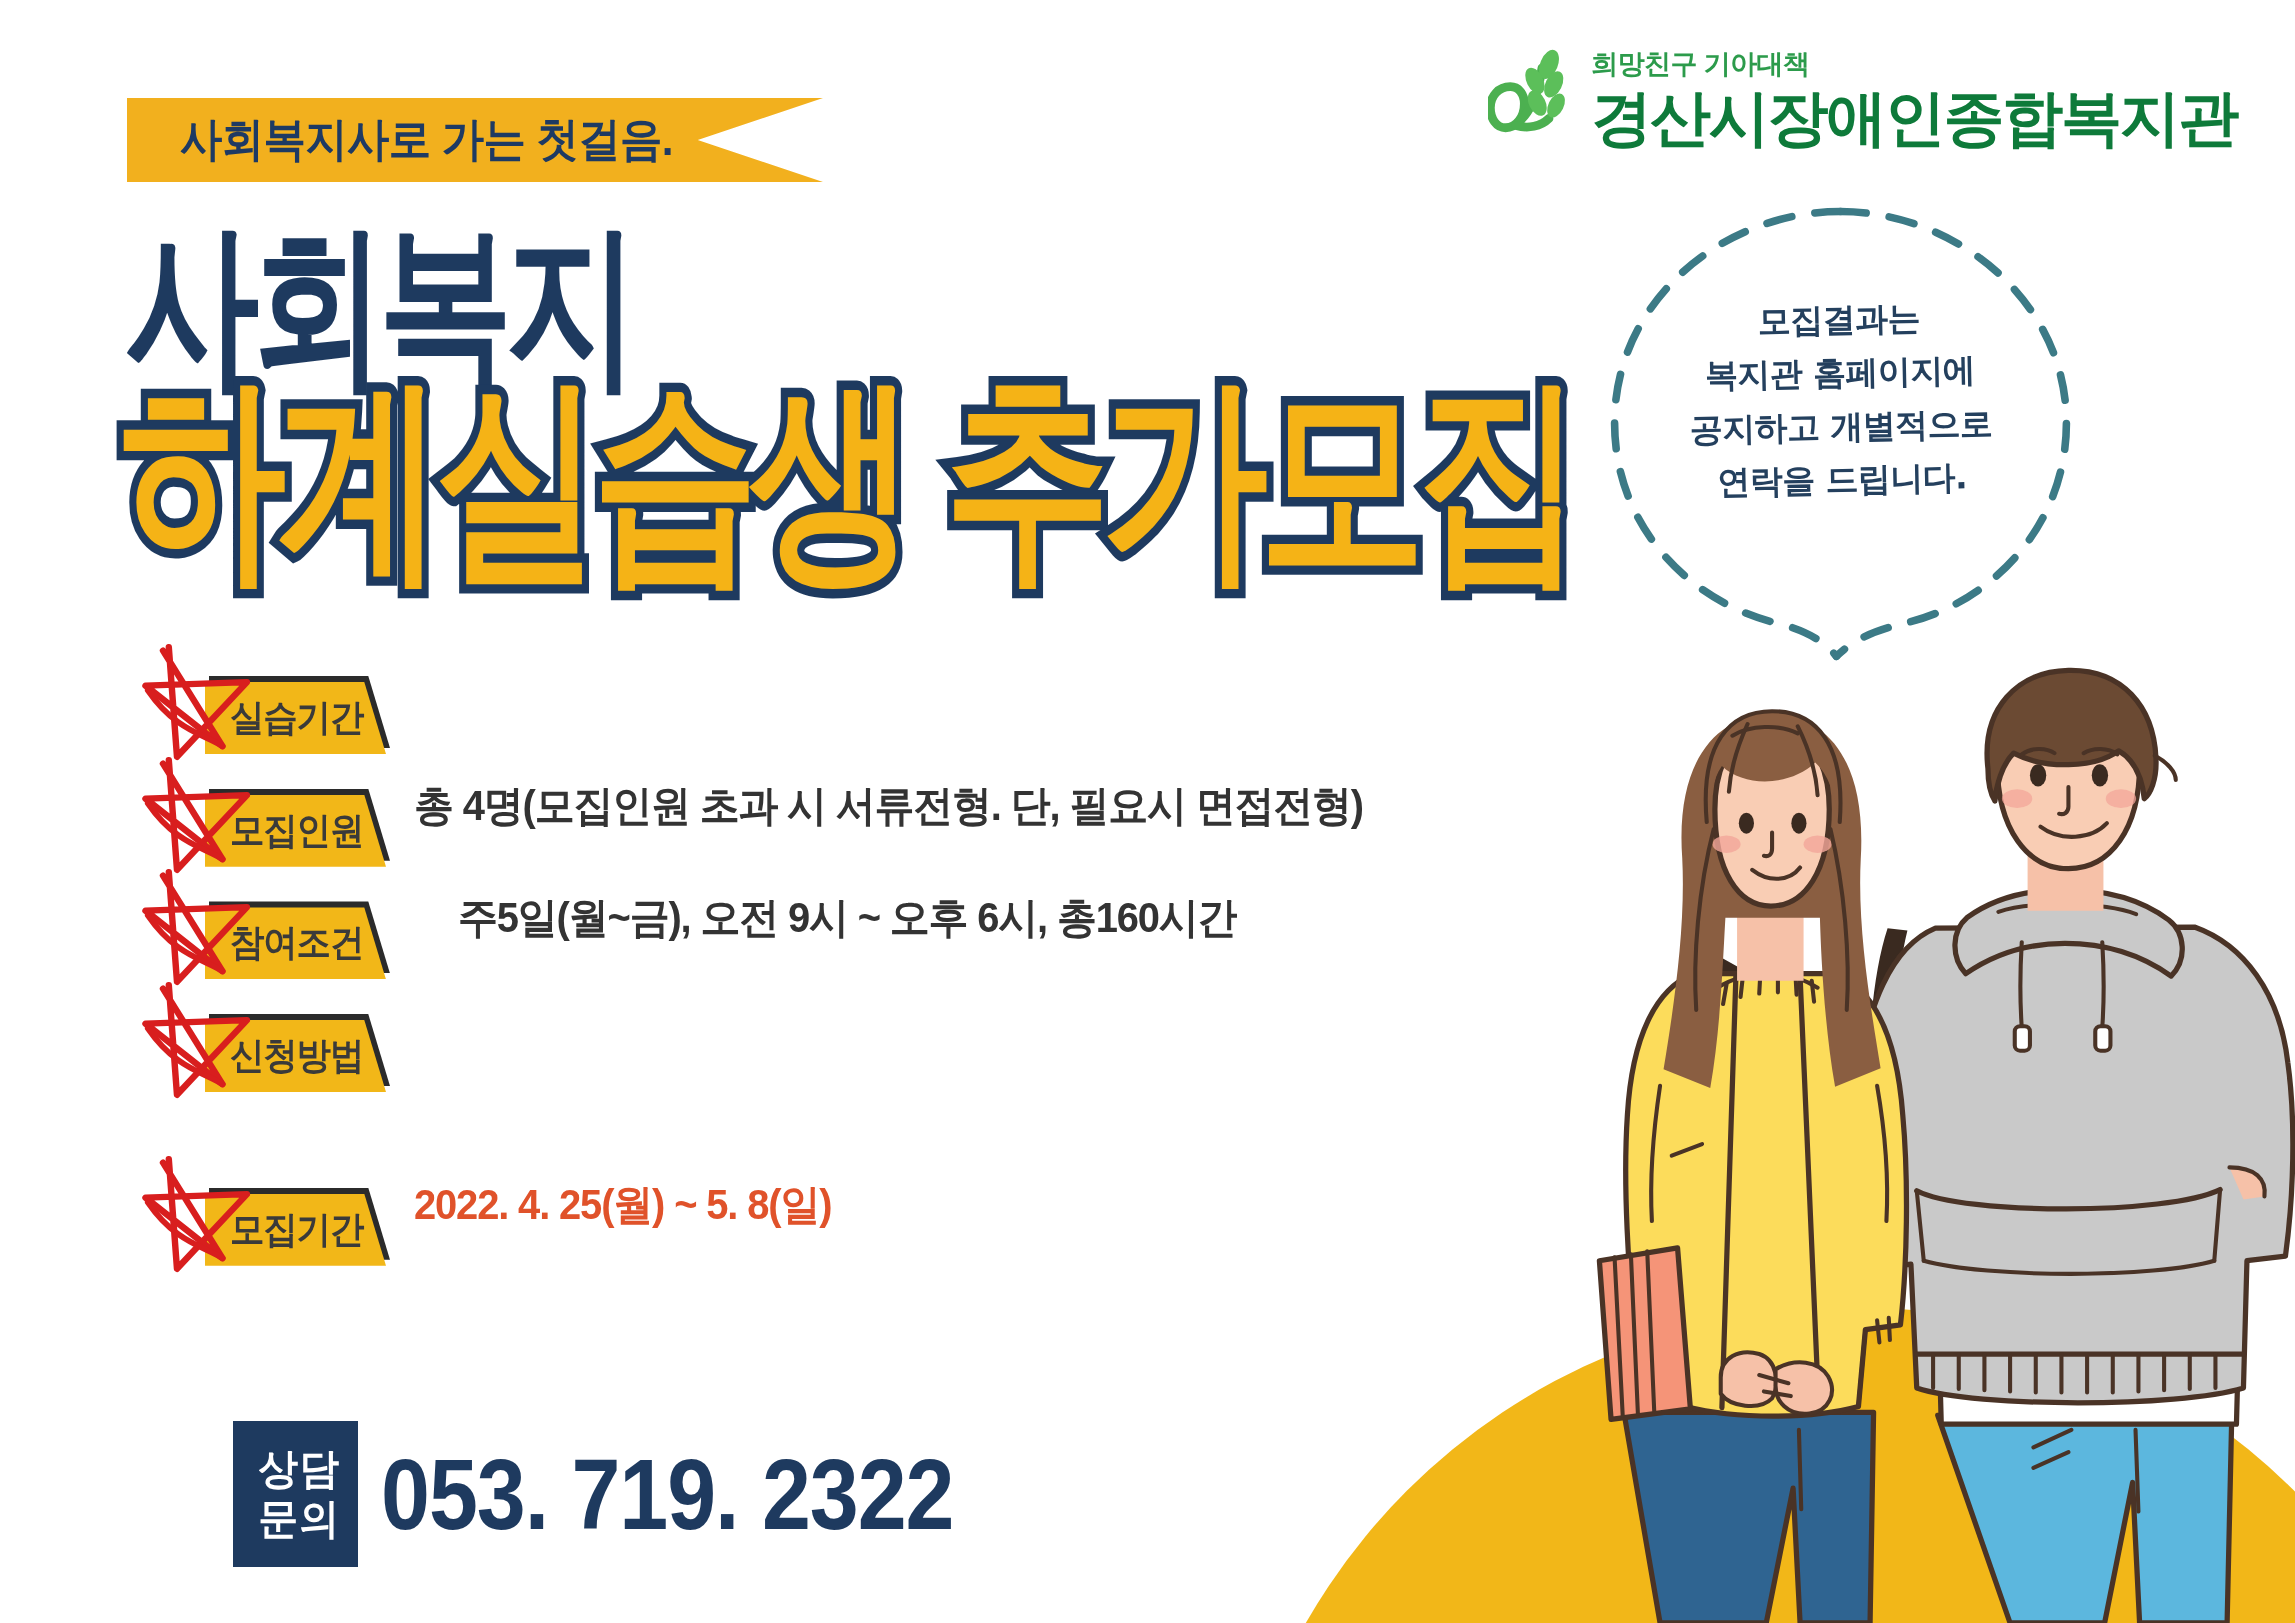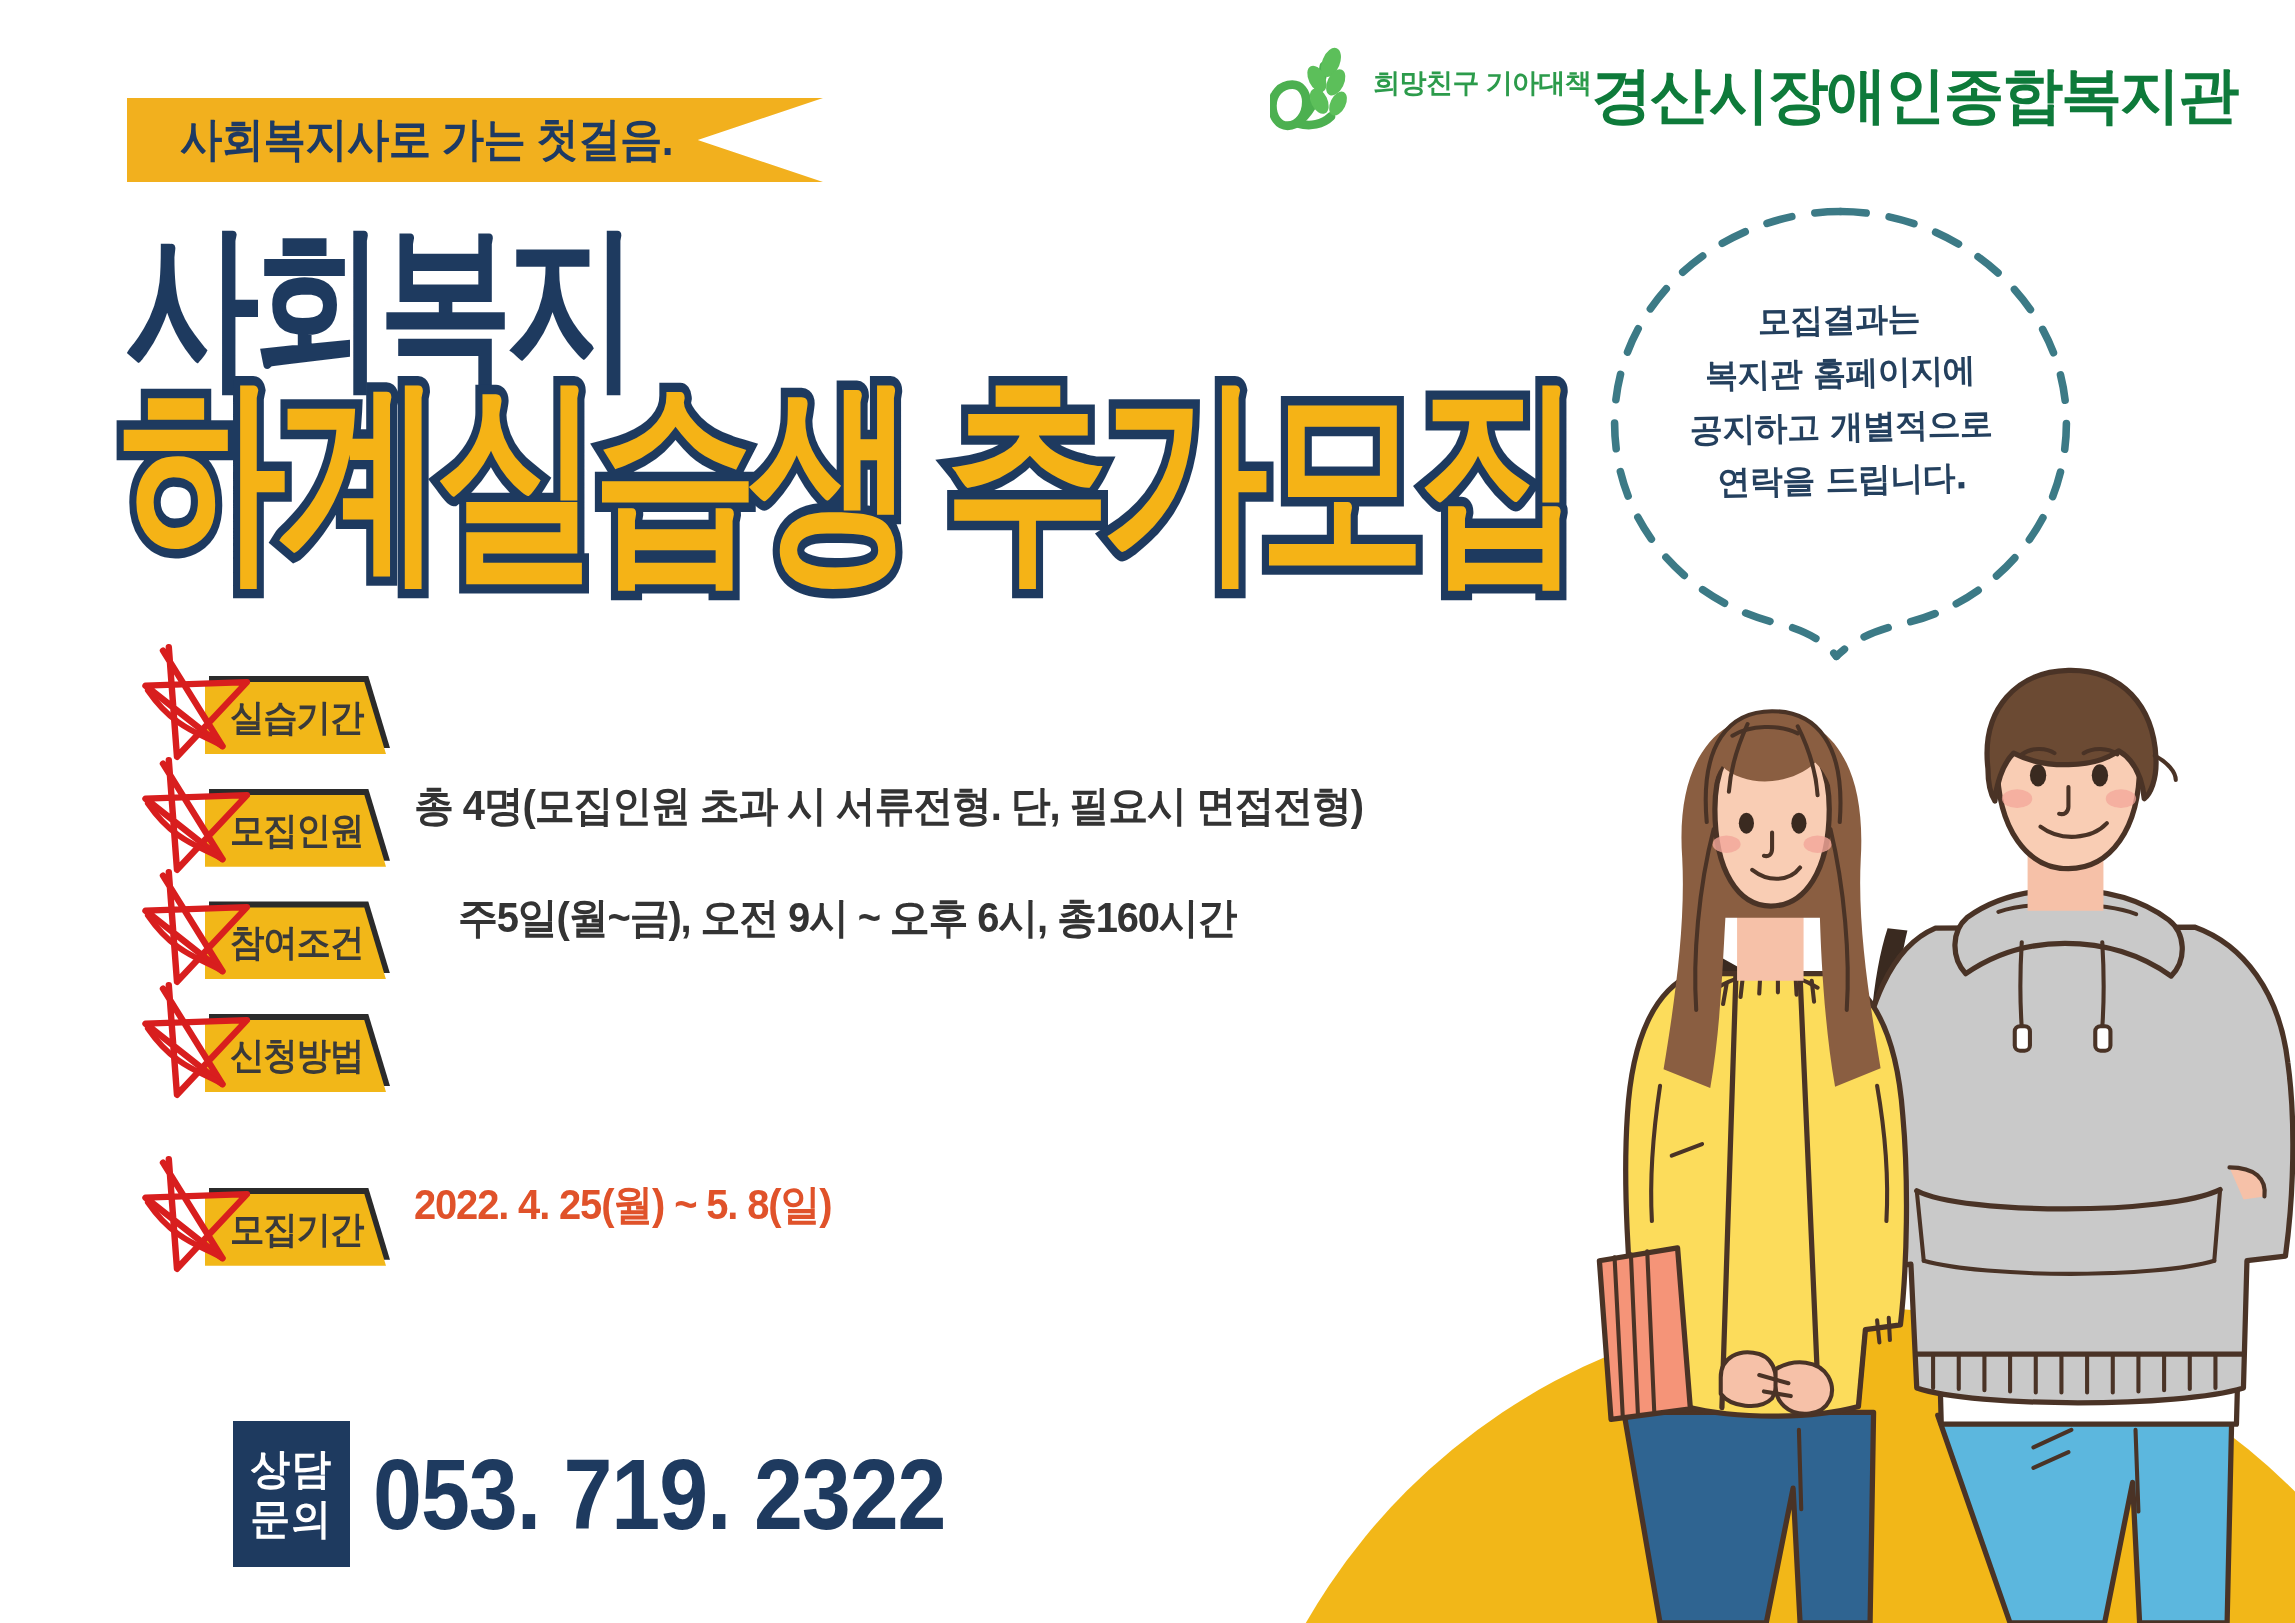--- a/index.html
+++ b/index.html
@@ -81,21 +81,21 @@
   }
 
   
   .logo{
     position:absolute;
     right:58px; top:46px;
     z-index:6;
     display:flex;align-items:center;gap:15px;
   }
   .logo-mark{width:88px;height:99px;flex:0 0 auto;}
-  .logo-text-wrap{display:flex;flex-direction:row;align-items:flex-start;}
+  .logo-text-wrap{display:flex;flex-direction:column;align-items:flex-start;}
   .logo-sub{
     color:#2C9B4B;font-size:27px;font-weight:700;letter-spacing:-0.6px;
     margin-bottom:5.8px;
   }
   .logo-main{
     color:#0E7A3A;font-size:61px;font-weight:700;letter-spacing:-2.3px;
     line-height:1;
   }
 
   
@@ -207,20 +207,21 @@
     left:233px; top:1421px;
     z-index:6;
     display:flex;align-items:center;
   }
   .contact-box{
     background:#1E3A5F;
     width:117px;height:146px;
     display:flex;flex-direction:column;
     align-items:center;justify-content:center;
     flex:0 0 auto;
+    padding-left:8px;
   }
   .contact-box span{
     color:#ffffff;
     font-size:42px;
     font-weight:700;
     letter-spacing:1.2px;
     line-height:1.18;
     transform:scaleX(.95);
   }
   .contact-phone{

